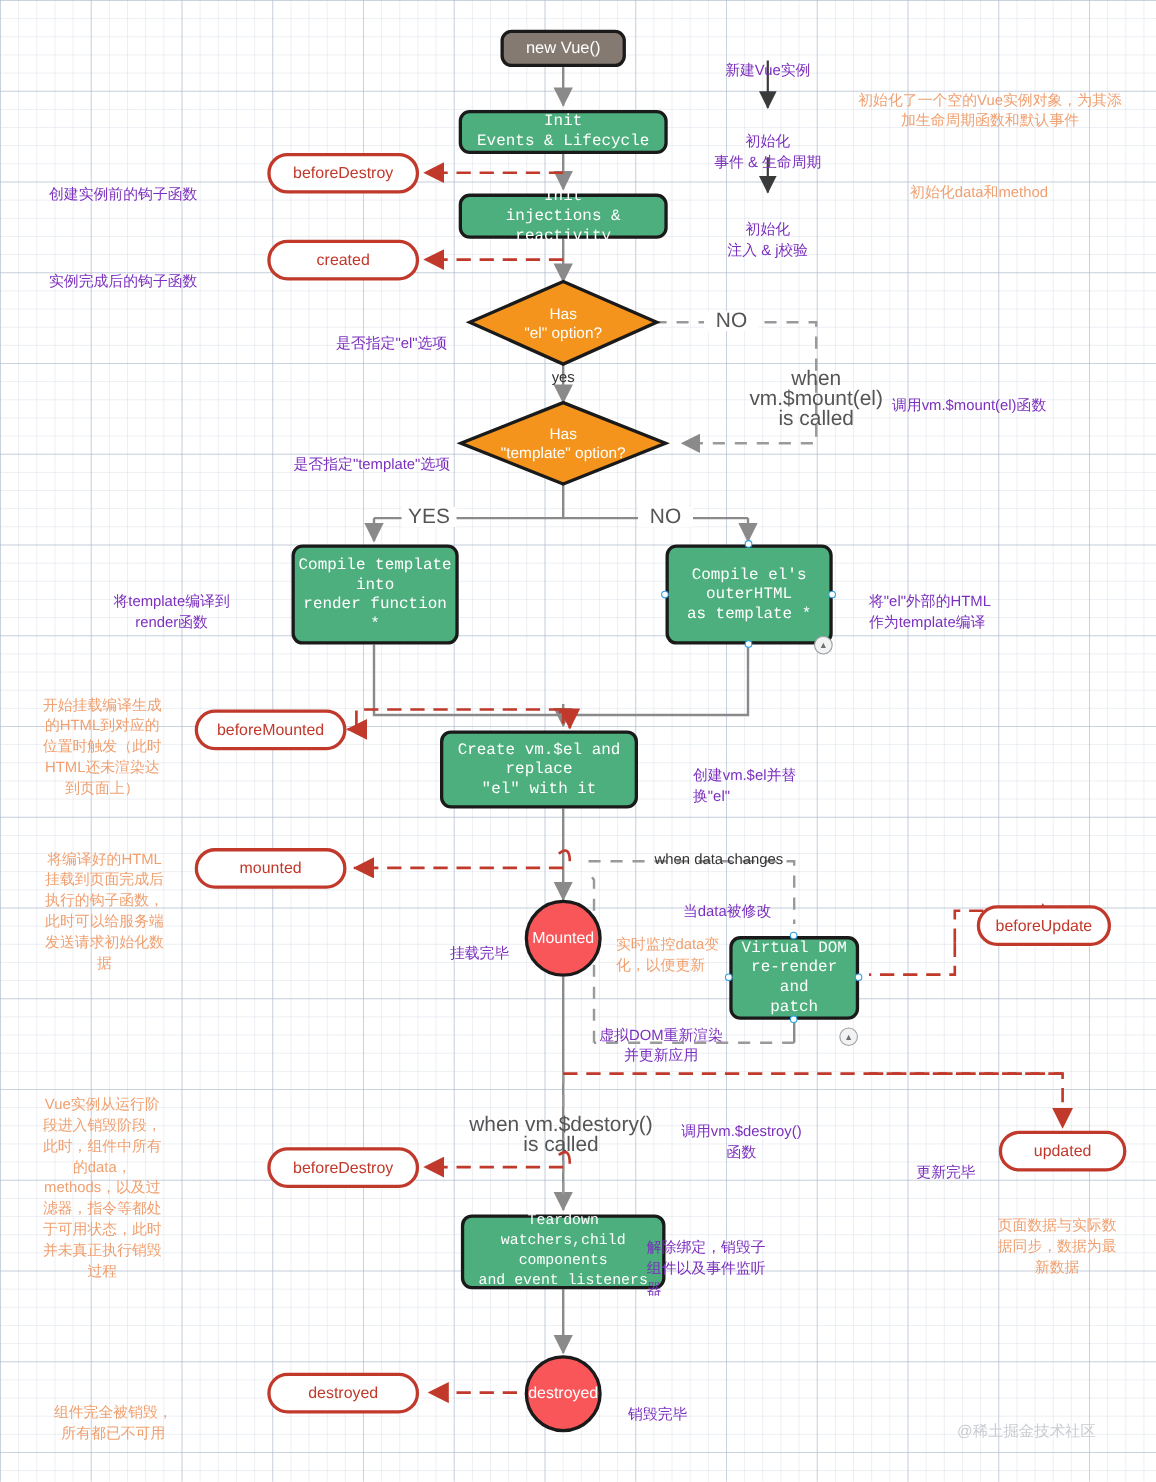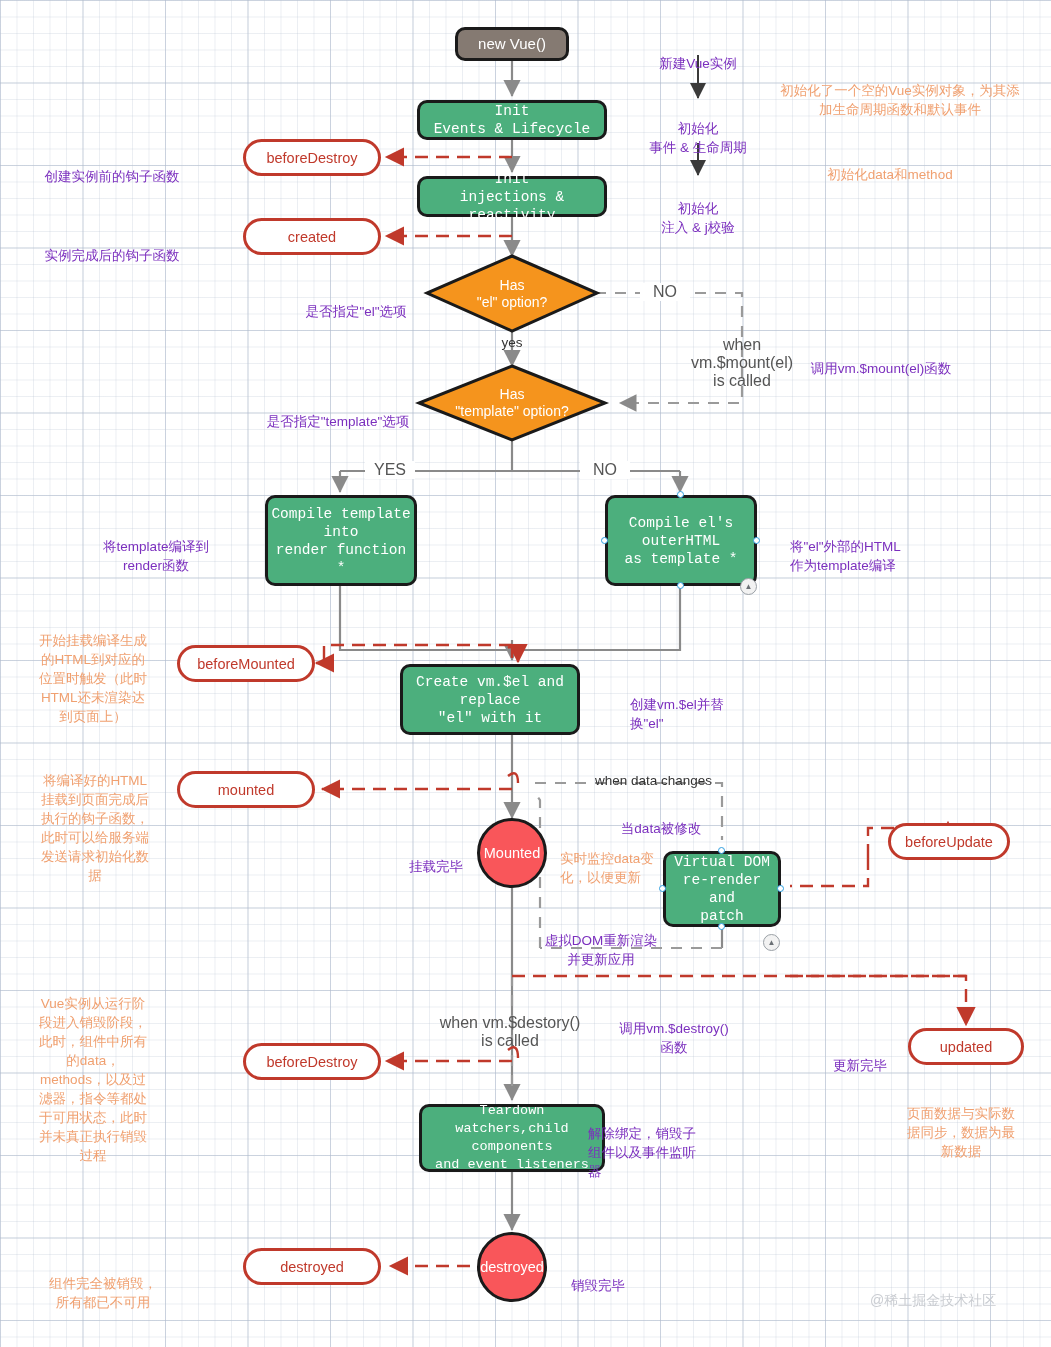--- a/index.html
+++ b/index.html
@@ -48,21 +48,21 @@
   }
   .hook{
     position:absolute;box-sizing:border-box;
     border:3px solid #c0392b;border-radius:22px;background:#ffffff;
     color:#c0392b;font-size:14.5px;
     display:flex;align-items:center;justify-content:center;text-align:center;
   }
   .ann{position:absolute;text-align:center;line-height:19px;white-space:pre-line;}
   .ann-purple{color:#7b2fbe;font-size:13.5px;}
   .ann-orange{color:#f0a070;font-size:13.5px;}
-  .edge-lbl{position:absolute;color:#555;font-size:16px;text-align:center;line-height:18px;}
+  .edge-lbl{position:absolute;color:#555;font-size:19px;text-align:center;line-height:18px;}
   .edge-lbl-dark{position:absolute;color:#333;font-size:13.5px;text-align:center;line-height:18px;}
   .handle{position:absolute;width:7px;height:7px;border-radius:50%;
           background:#ffffff;border:1.5px solid #2f9fe0;box-sizing:border-box;}
   .collapse{
     position:absolute;width:15px;height:15px;border-radius:50%;
     border:1px solid #9aa0a6;background:#f2f2f2;
     display:flex;align-items:center;justify-content:center;
     color:#6b7075;font-size:8px;line-height:1;
   }
   .watermark{position:absolute;color:#c9ccd1;font-size:14px;}

